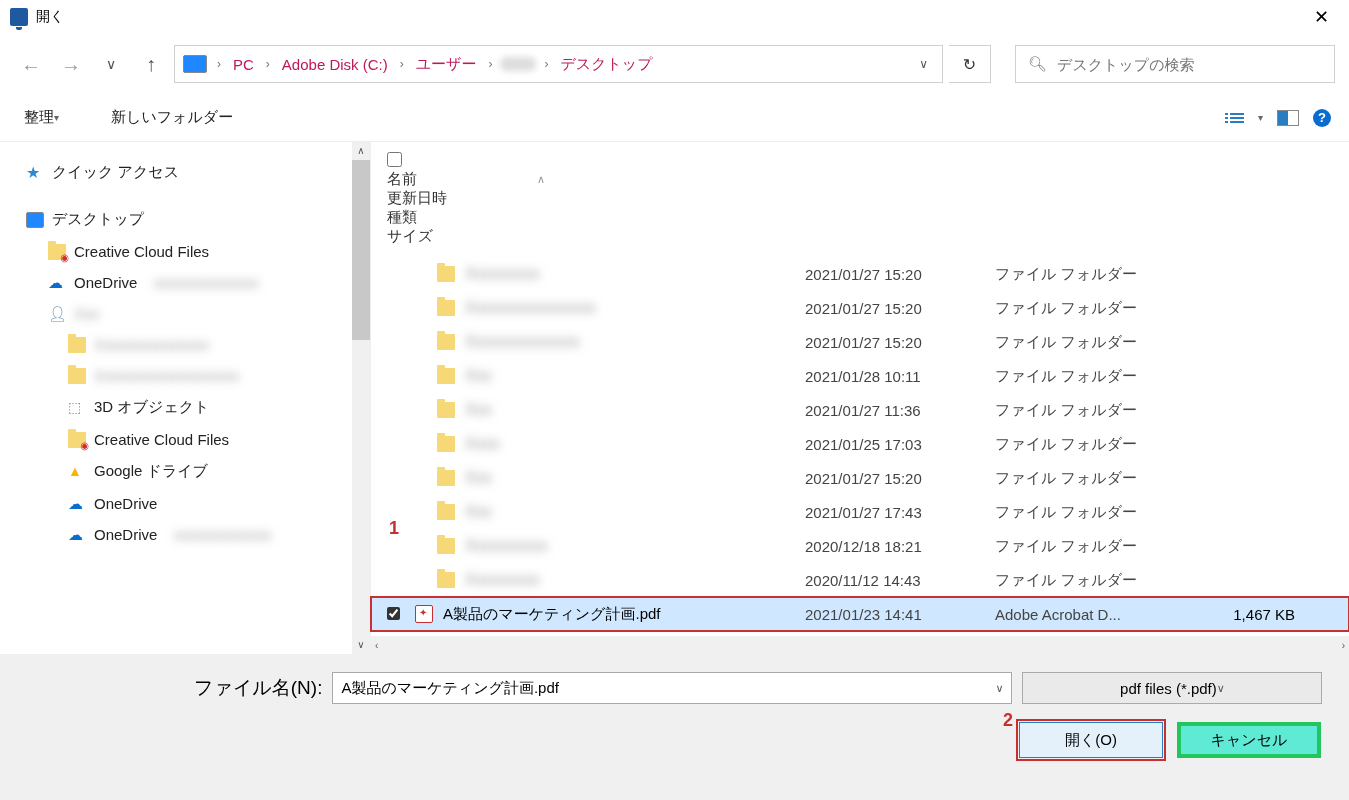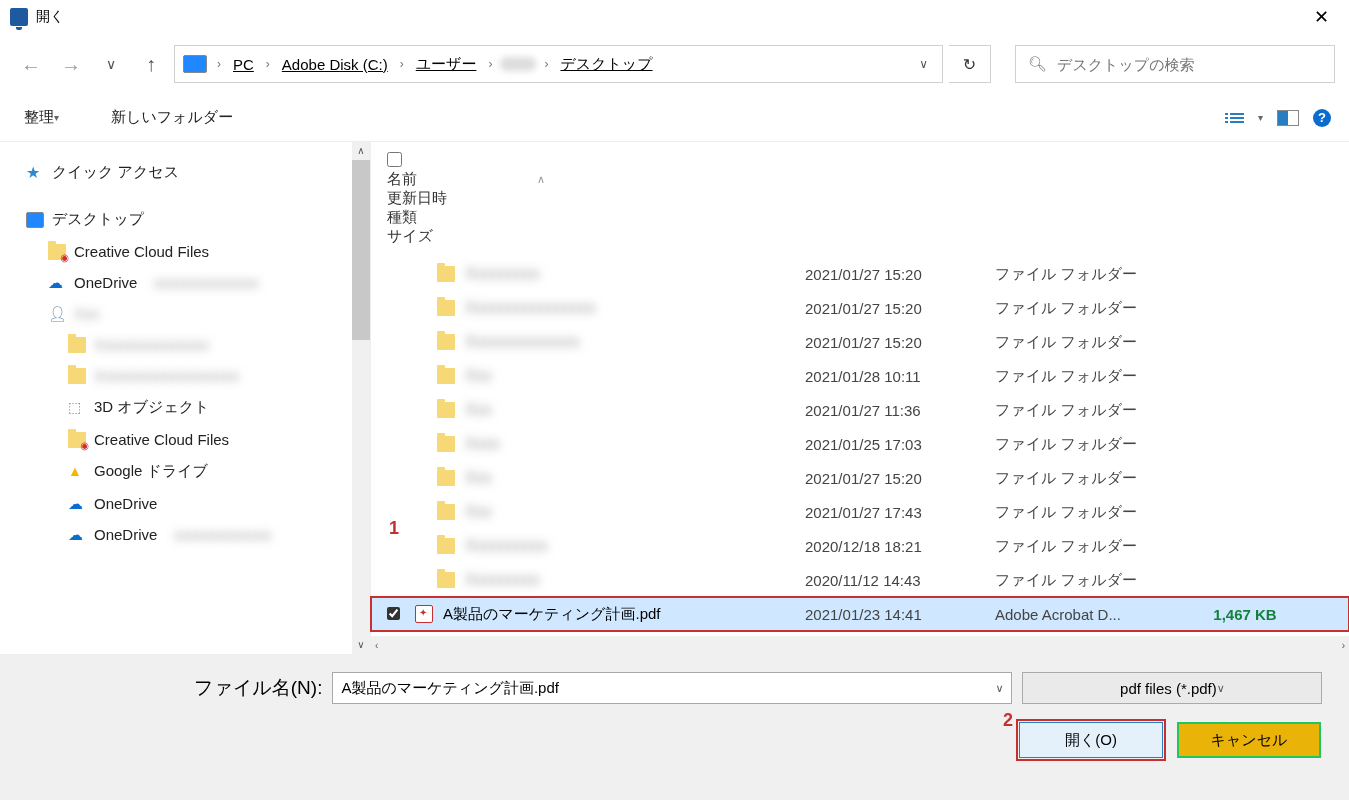--- a/index.html
+++ b/index.html
@@ -9,21 +9,21 @@
 .titlebar .app-icon { width: 18px; height: 18px; background: #1e5aa0; border-radius: 2px; position: relative; margin-right: 8px; }
 .titlebar .app-icon::after { content:''; position:absolute; bottom:-4px; left:6px; width:6px; height:3px; background:#1e5aa0; border-radius:0 0 2px 2px; }
 .titlebar .title { font-size: 14px; color: #000; }
 .titlebar .close { margin-left: auto; font-size: 18px; color: #000; padding: 4px 10px; cursor: pointer; }
 
 .navrow { display: flex; align-items: center; padding: 10px 14px; gap: 6px; height: 60px; }
 .nav-btn { width: 34px; height: 34px; display: inline-flex; align-items: center; justify-content: center; color: #999; font-size: 20px; }
 .nav-btn.active { color: #555; }
 .addrbox { flex: 1; display: flex; align-items: center; border: 1px solid #d0d0d0; height: 38px; padding: 0 8px; gap: 4px; }
 .addrbox .monitor { width: 24px; height: 18px; background: #1f87ff; border: 1px solid #888; border-radius: 2px; margin-right: 2px; }
-.addrbox .crumb { color: #000000; font-size: 15px; padding: 2px 4px; text-decoration: underline; }
+.addrbox .crumb { color: #be185d; font-size: 15px; padding: 2px 4px; }
 .addrbox .chev { color: #777; font-size: 12px; padding: 0 4px; }
 .addrbox .chev-down { margin-left: auto; color: #555; font-size: 12px; padding: 0 6px;}
 .refresh { width: 42px; height: 38px; border: 1px solid #d0d0d0; border-left: none; display: flex; align-items:center; justify-content:center; color:#333; font-size:16px;}
 .searchbox { width: 320px; height: 38px; border: 1px solid #d0d0d0; margin-left: 18px; display: flex; align-items: center; padding: 0 12px; gap: 10px; color:#777;}
 .searchbox input { border:none; outline:none; flex:1; font-size:15px; color:#777;}
 
 .toolbar { display: flex; align-items: center; padding: 6px 18px; height: 48px; border-bottom: 1px solid #eee;}
 .toolbar .tbtn { font-size: 15px; color: #222; padding: 4px 6px; display:flex; align-items:center; }
 .toolbar .tbtn .drop { font-size:10px; color:#666;}
 .toolbar .right { margin-left: auto; display:flex; gap:14px; align-items:center;}
@@ -69,36 +69,36 @@
 .fhead .cdate { width:190px;}
 .fhead .ctype { width:200px;}
 .fhead .csize { width:100px;}
 .flist { font-size:15px;}
 .frow { display:flex; align-items:center; padding: 5px 10px 5px 16px; height:34px;}
 .frow .chk { width:28px;}
 .frow .cname { width:390px; display:flex; align-items:center; gap:10px; padding-left:22px;}
 .frow .cname .blur { color:transparent; text-shadow: 0 0 9px rgba(80,80,80,0.55); font-size:16px;}
 .frow .cdate { width:190px; color:#444;}
 .frow .ctype { width:200px; color:#444;}
-.frow .csize { width:100px; color:#15803d; text-align:center;font-weight:bold;}
+.frow .csize { width:100px; color:#000000; text-align:right;}
 .frow.selected { background:#cfe8ff; outline: 2px solid #c73030; outline-offset:-1px;}
 .frow.selected .chk input { accent-color: #333;}
 .frow.selected .cname { padding-left:0;}
 .annot { position:absolute; color:#c73030; font-weight:bold; font-size:18px;}
 .hscroll { position:absolute; bottom:0; left:0; right:0; height:18px; background:#f0f0f0; display:flex; align-items:center; justify-content:space-between; padding:0 4px; font-size:10px; color:#555;}
 
 .footer { background:#f0f0f0; padding: 18px 22px; height: 146px; position:relative;}
 .fn-row { display:flex; align-items:center; gap:10px; margin-left: 172px;}
 .fn-row label { font-size:19px;}
 .fn-row .combo { border:1px solid #aaa; background:#fff; height:32px; display:flex; align-items:center; padding: 0 8px; font-size:15px;}
 .fn-row .fname { width:680px; justify-content:space-between;}
 .fn-row .ftype { width:300px; justify-content:center; background:#eaeaea;}
 .fn-row .drop { font-size:11px; color:#555;}
 .btn-row { display:flex; gap:14px; justify-content:flex-end; margin-top: 18px; padding-right: 6px;}
-.btn { width:144px; height:36px; border:2px solid #22c55e; background:#eab308; font-size:15px; display:flex; align-items:center; justify-content:center;}
+.btn { width:144px; height:36px; border:4px solid #22c55e; background:#5eead4; font-size:15px; display:flex; align-items:center; justify-content:center;}
 .btn.primary { background:#e4f1fb; border:1px solid #2a7dc0; outline:2px solid #c73030; outline-offset:1px;}
 </style>
 </head>
 <body>
 
 <div class="titlebar">
   <span class="app-icon"></span>
   <span class="title">開く</span>
   <span class="close">✕</span>
 </div>

